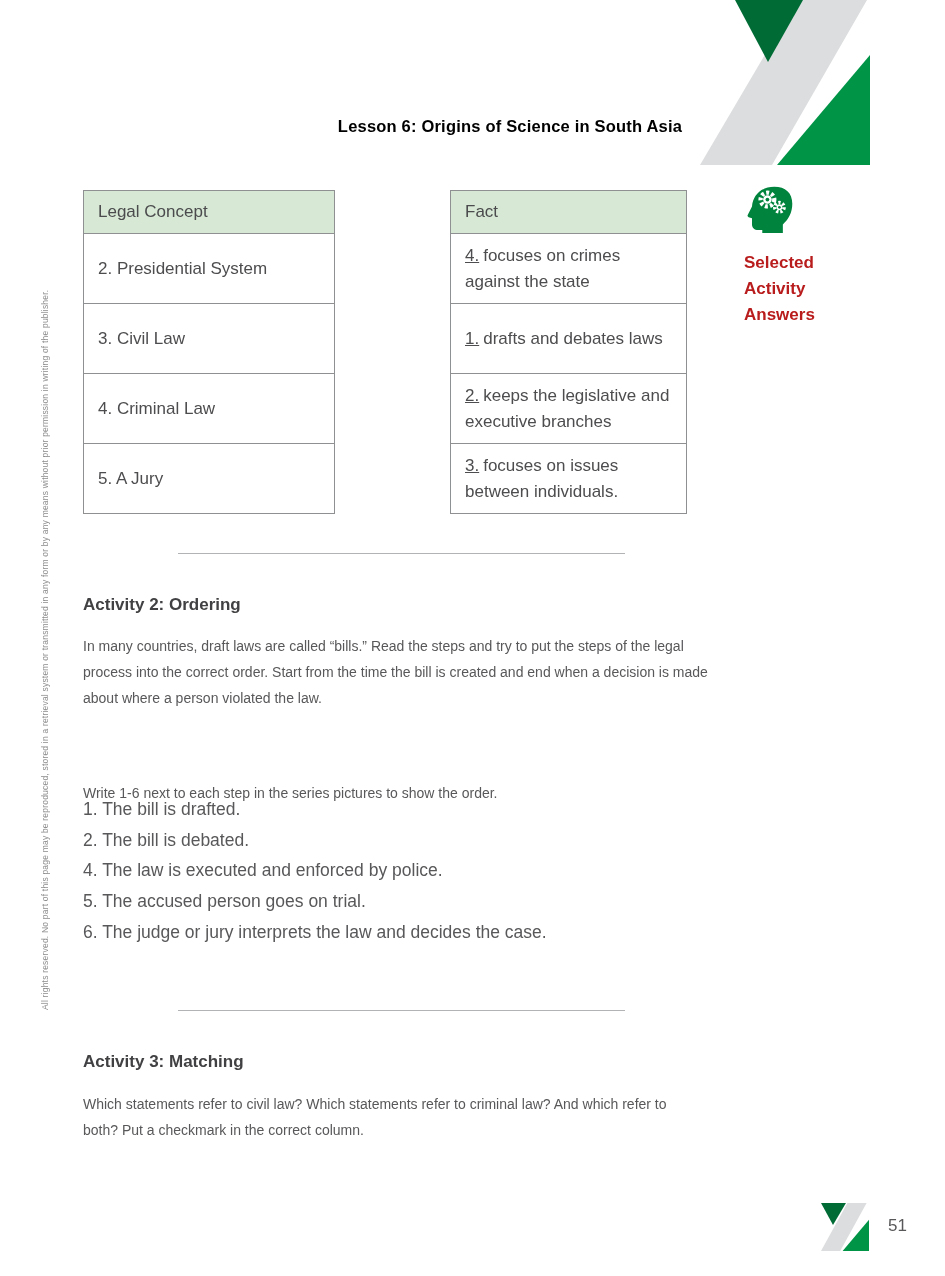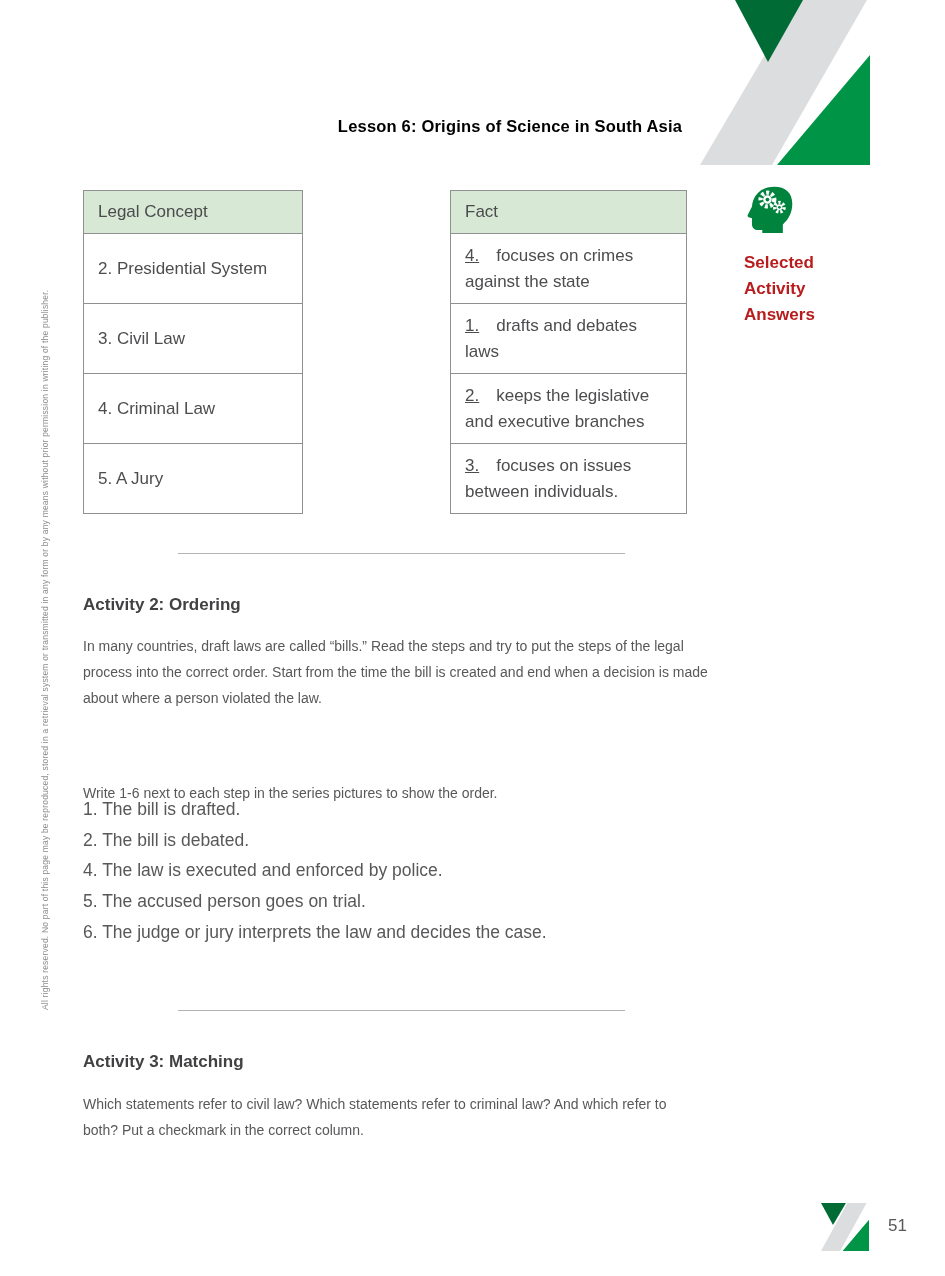--- a/index.html
+++ b/index.html
@@ -16,32 +16,32 @@
     font-size:16.5px;font-weight:bold;color:#000000;letter-spacing:.2px;
   }
   
   .copyright{
     position:absolute;left:40px;top:270px;height:740px;
     writing-mode:vertical-rl;transform:rotate(180deg);
     font-size:8.5px;color:#8c8c8c;white-space:nowrap;letter-spacing:.2px;
   }
   
   .tbl{position:absolute;top:190px;font-size:17px;color:#4d4d4f;}
-  .tbl-left{left:83px;width:220px;}
+  .tbl-left{left:83px;width:252px;}
   .tbl-right{left:450px;width:237px;border-radius:12px;}
   .tbl-header{
     box-sizing:border-box;height:44px;background:#d7e9d5;border:1px solid #8f9091;
     display:flex;align-items:center;padding:0 14px;color:#4b4b4d;
   }
   .tbl-row{
     box-sizing:border-box;height:70px;background:#fff;border:1px solid #8f9091;border-top:none;
     display:flex;align-items:center;padding:0 14px;line-height:26px;
   }
   .u{text-decoration:underline;}
-  .fact-text{margin-left:17px;}
+  .fact-text{margin-left:4px;}
   
   .answers-icon{position:absolute;left:744px;top:185px;width:52px;height:48px;}
   .answers-label{
     position:absolute;left:744px;top:250px;font-size:17px;font-weight:bold;
     color:#b91c1c;line-height:26px;
   }
   
   .divider{position:absolute;left:178px;width:447px;height:1px;background:#b1b3b5;}
   .divider-1{top:553px;}
   .divider-2{top:1010px;}

